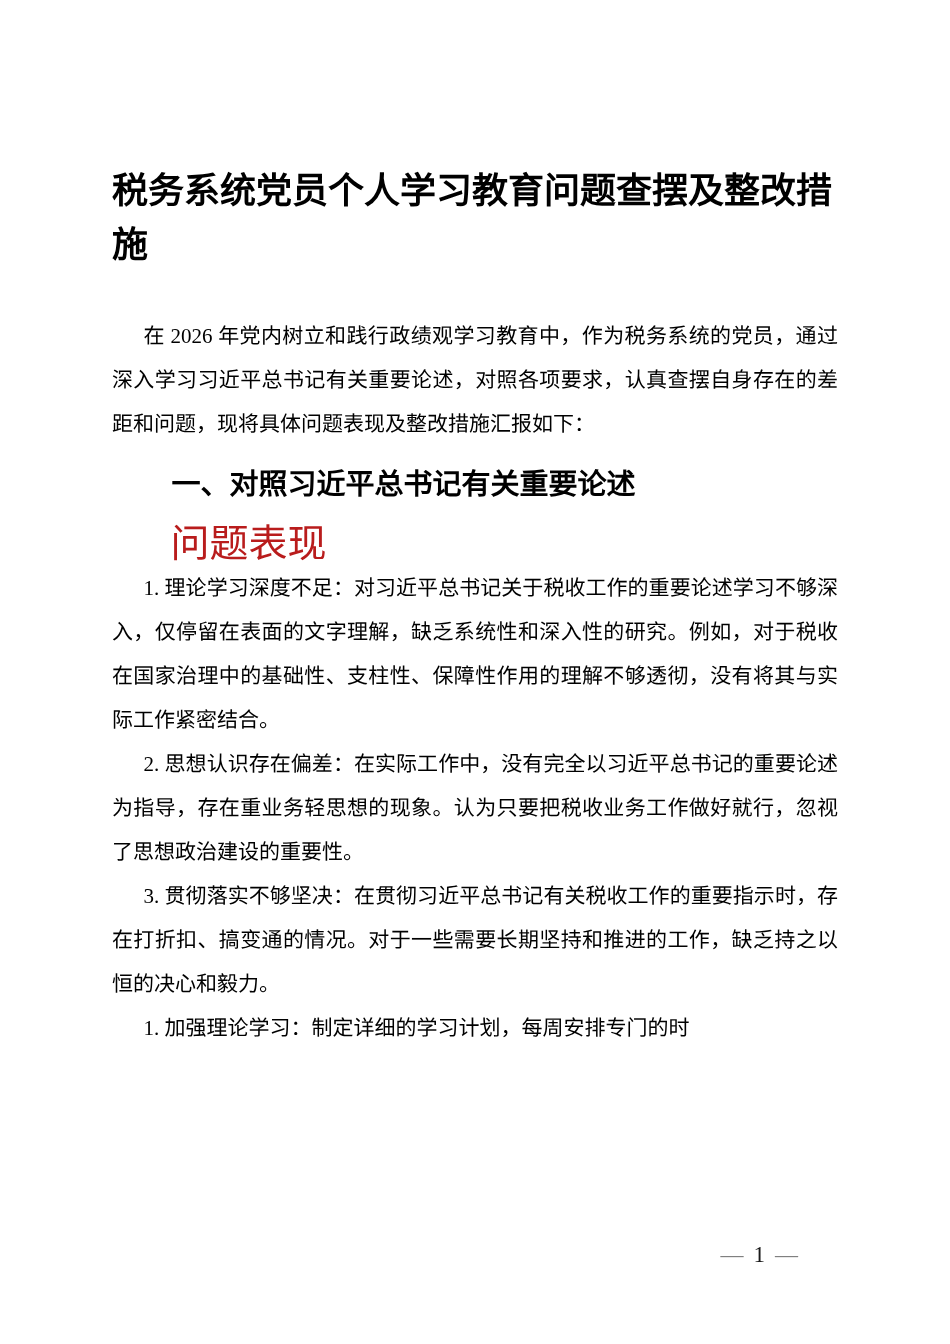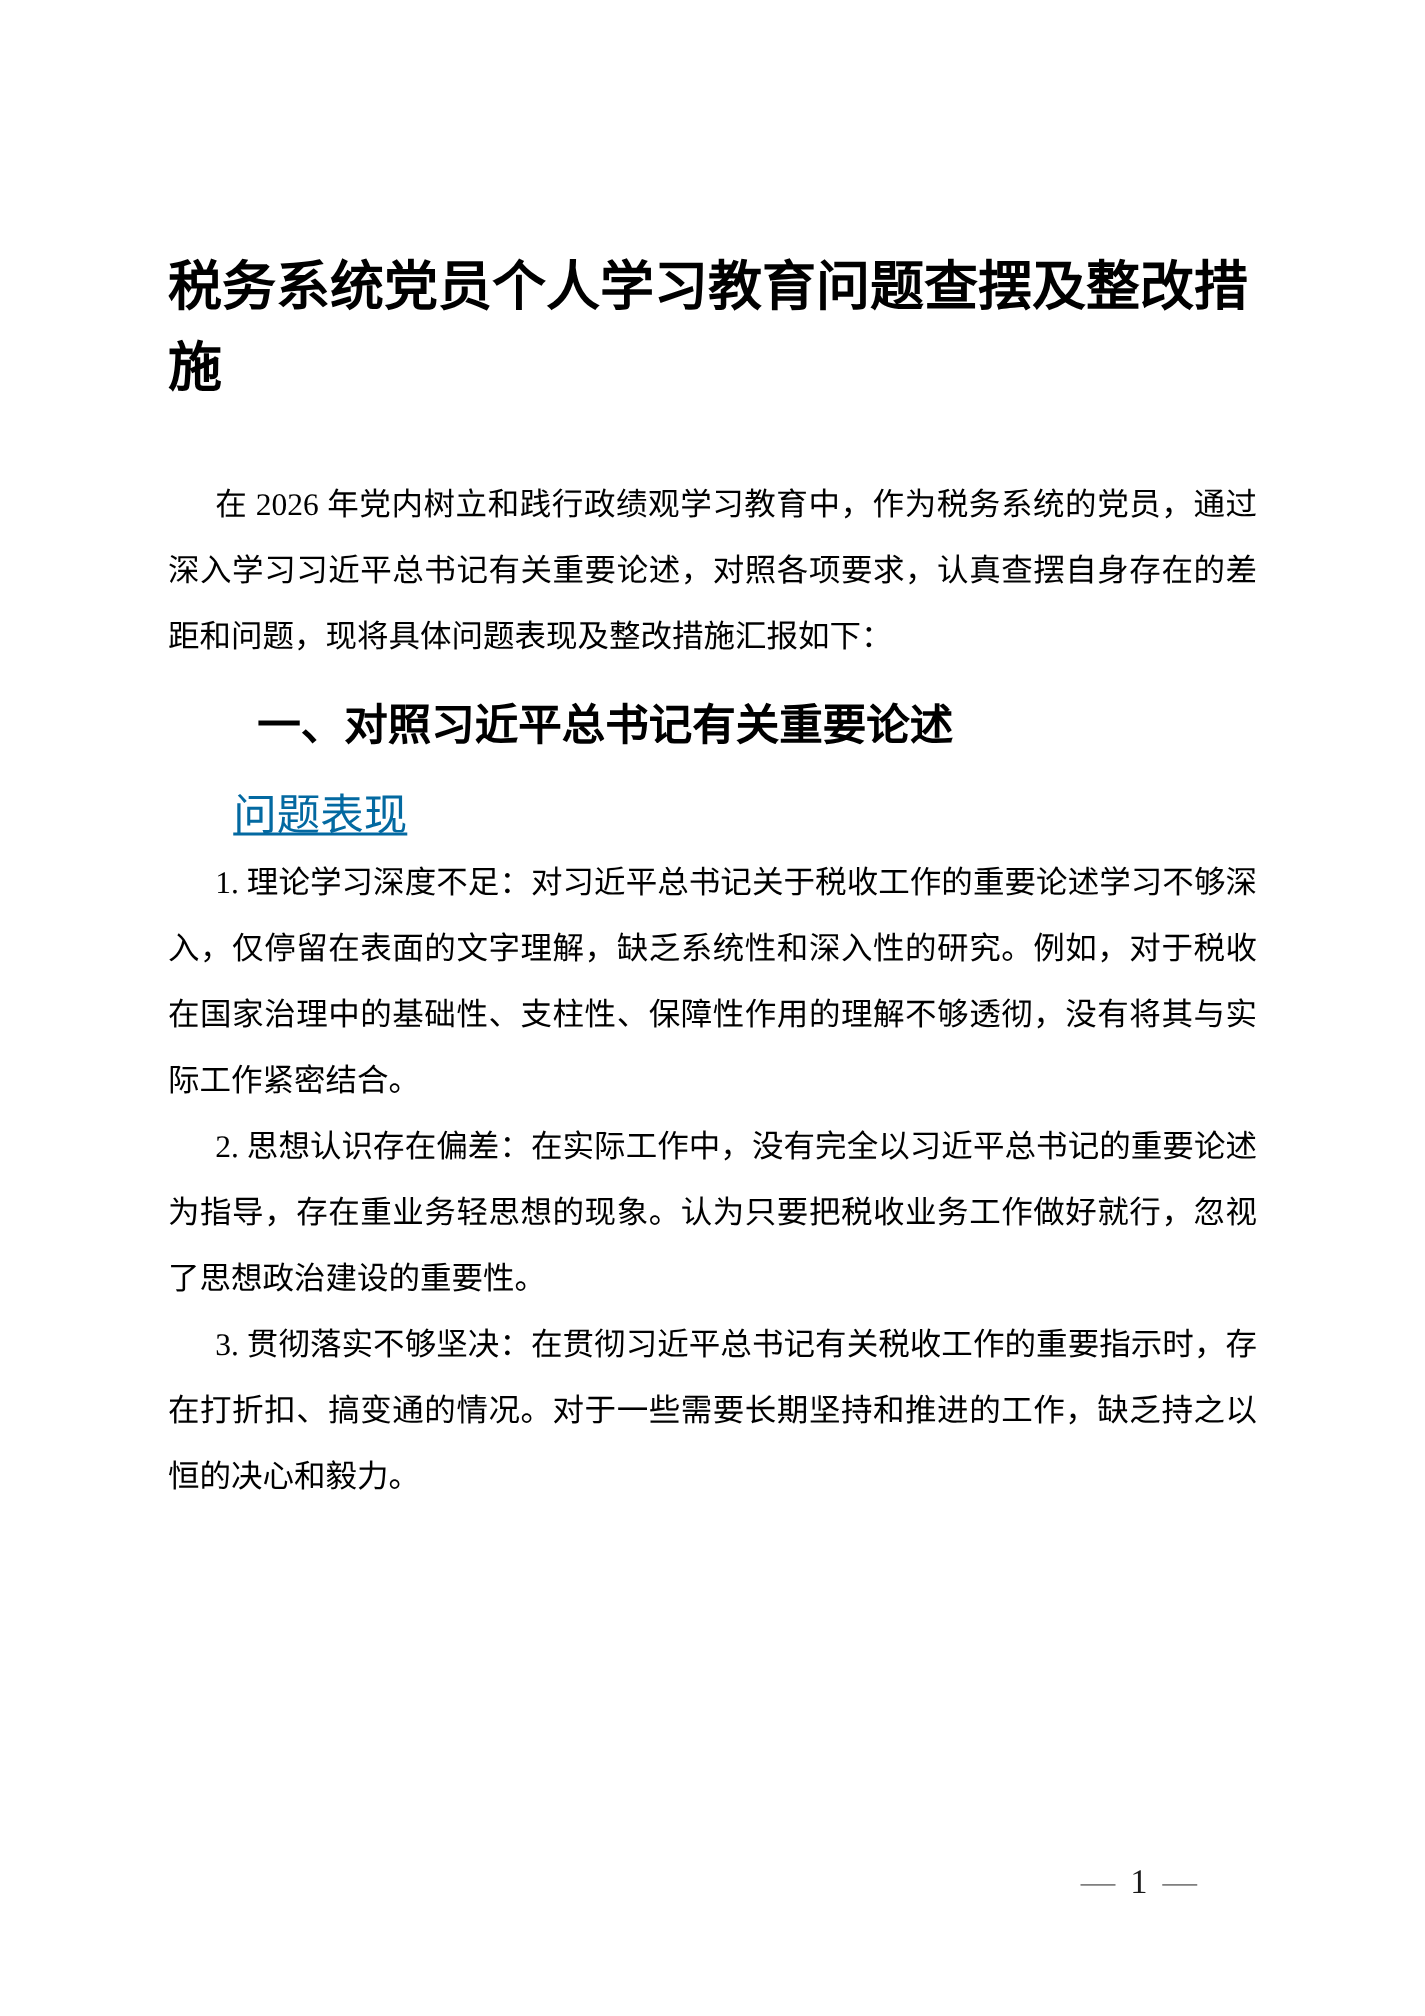--- a/index.html
+++ b/index.html
@@ -43,26 +43,25 @@
     font-family: "Liberation Sans", "DejaVu Sans", sans-serif;
     font-size: 29px;
     font-weight: 700;
     line-height: 44px;
     text-indent: 1.5em;
     margin: 16px;
     color: #000000;
   }
   .sub-label {
     font-family: "Liberation Serif", "DejaVu Serif", serif;
-    font-size: 29px;
+    font-size: 39px;
     line-height: 44px;
     text-indent: 1.5em;
     margin: 0;
-    color: #0369a1;
-    text-decoration: underline;
+    color: #b91c1c;
   }
   .page-number {
     position: absolute;
     right: 148px;
     bottom: 78px;
     font-family: "Liberation Serif", "DejaVu Serif", serif;
     font-size: 23px;
     line-height: 23px;
     white-space: nowrap;
     color: #1a1a1a;
@@ -89,18 +88,19 @@
 
   <p class="sub-label">问题表现</p>
 
   <p class="body-text indent">1. 理论学习深度不足：对习近平总书记关于税收工作的重要论述学习不够深入，仅停留在表面的文字理解，缺乏系统性和深入性的研究。例如，对于税收在国家治理中的基础性、支柱性、保障性作用的理解不够透彻，没有将其与实际工作紧密结合。</p>
 
   <p class="body-text indent">2. 思想认识存在偏差：在实际工作中，没有完全以习近平总书记的重要论述为指导，存在重业务轻思想的现象。认为只要把税收业务工作做好就行，忽视了思想政治建设的重要性。</p>
 
   <p class="body-text indent">3. 贯彻落实不够坚决：在贯彻习近平总书记有关税收工作的重要指示时，存在打折扣、搞变通的情况。对于一些需要长期坚持和推进的工作，缺乏持之以恒的决心和毅力。</p>
 
 
+  <p class="body-text indent">1. 加强理论学习：制定详细的学习计划，每周安排专门的时</p>
 
   <div class="page-number">
     <span class="dash">—</span><span class="num">1</span><span class="dash">—</span>
   </div>
 
 </div>
 
 </body></html>

